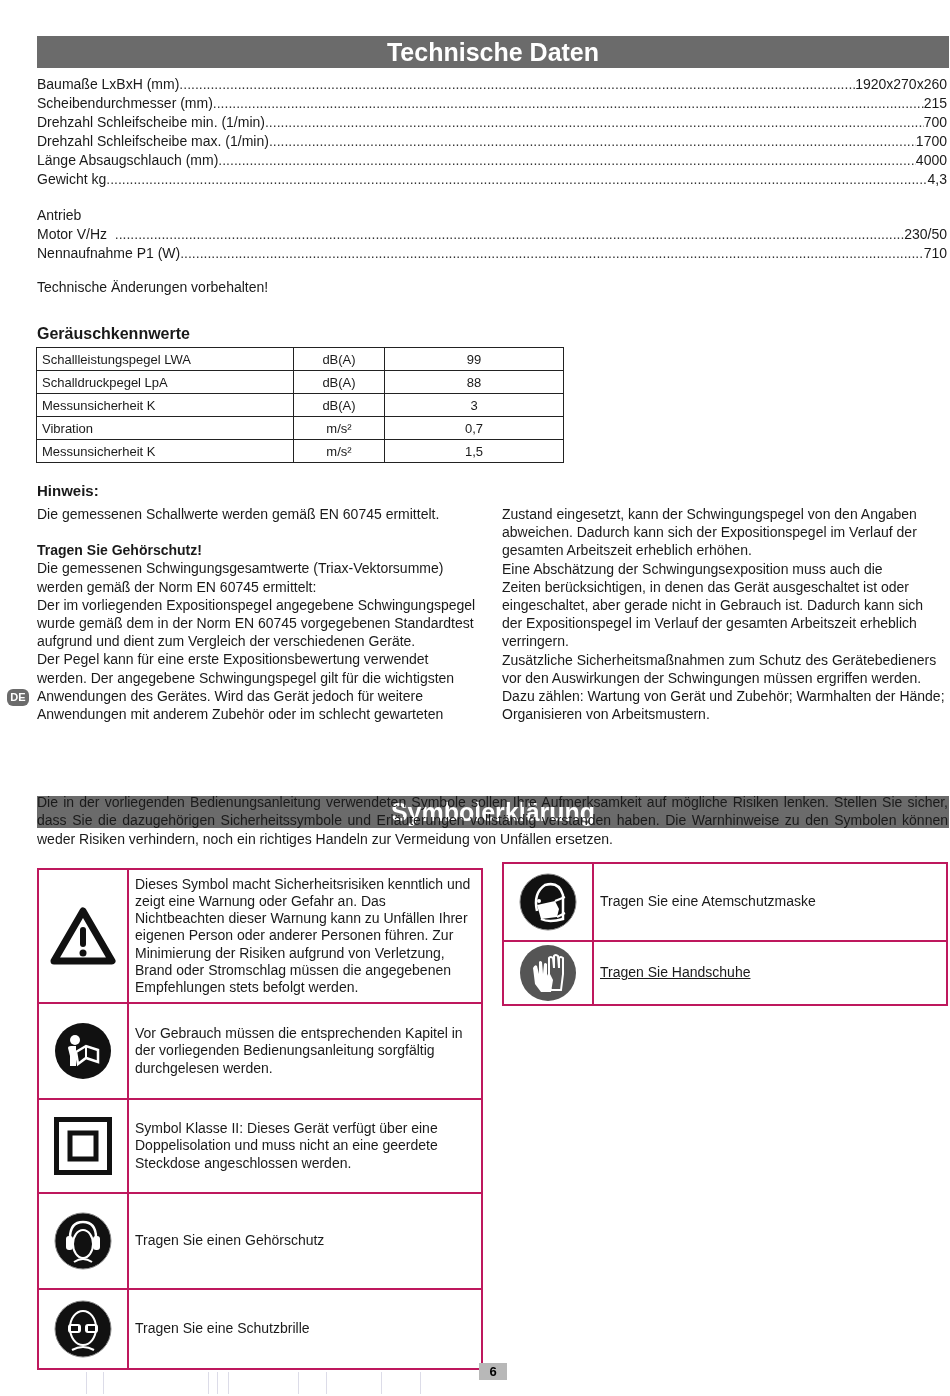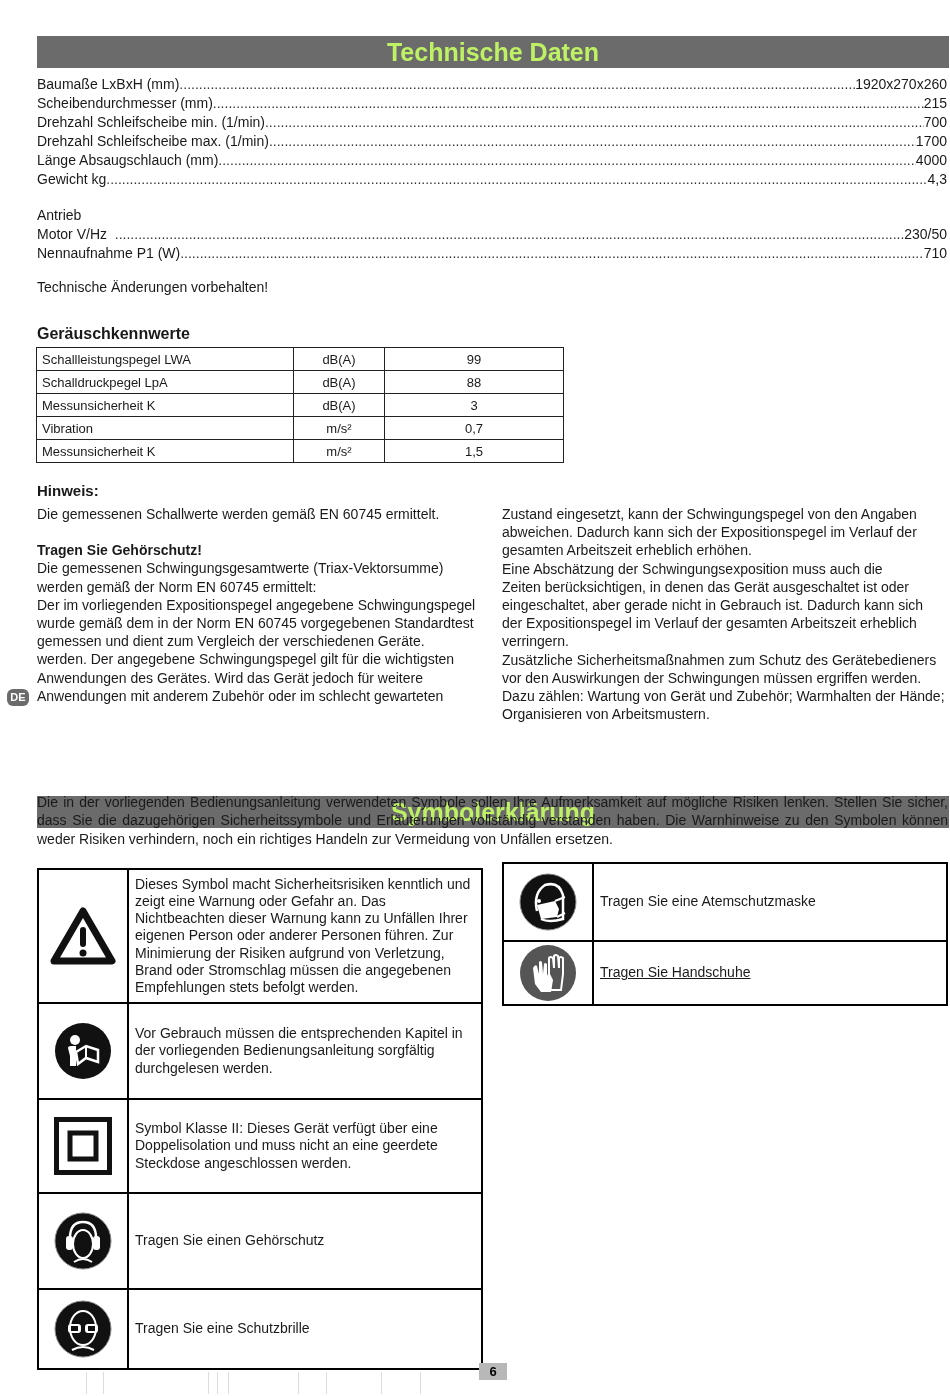--- a/index.html
+++ b/index.html
@@ -1,39 +1,39 @@
 <!DOCTYPE html>
 <html><head>
 <meta charset="utf-8">
 <style>
   html, body { margin: 0; padding: 0; background: #ffffff; }
   body { width: 950px; height: 1396px; position: relative; overflow: hidden;
          font-family: "Liberation Sans", sans-serif; color: #1a1a1a; font-size: 14px; }
   .banner { position: absolute; left: 37px; width: 912px; height: 32px; background: #6b6b6b;
-            color: #bef264; font-weight: bold; font-size: 25px; text-align: center; line-height: 32px; }
+            color: #ffffff; font-weight: bold; font-size: 25px; text-align: center; line-height: 32px; }
   .spec-list { position: absolute; left: 37px; width: 910px; }
   .spec-row { display: flex; height: 19px; line-height: 19px; font-size: 14px; white-space: nowrap; }
   .spec-row .lbl { flex: 0 0 auto; }
   .spec-row .dots { flex: 1 1 auto; overflow: hidden; color: #333; letter-spacing: 0px; }
   .spec-row .dots::before { content: "..............................................................................................................................................................................................................................................................................................................................................."; }
   .spec-row .val { flex: 0 0 auto; }
   .plain { position: absolute; left: 37px; font-size: 14px; line-height: 19px; }
   h3.sub { position: absolute; left: 37px; margin: 0; font-size: 16px; font-weight: bold; }
   table.noise { position: absolute; left: 36px; top: 347px; width: 528px; border-collapse: collapse; font-size: 13px; }
   table.noise td { border: 1px solid #222; height: 22px; padding: 0 5px; }
   table.noise td.c { text-align: center; }
   .hinweis-title { position: absolute; left: 37px; top: 482px; font-size: 15px; font-weight: bold; margin: 0; }
   .col { position: absolute; font-size: 14px; line-height: 18.2px; }
   .col p { margin: 0; }
   .col .bold { font-weight: bold; }
   .de-badge { position: absolute; left: 7px; top: 689px; width: 22px; height: 17px; background: #6b6b6b;
               color: #fff; font-size: 11px; font-weight: bold; text-align: center; line-height: 17px; border-radius: 6px; }
   .intro { position: absolute; left: 37px; top: 793px; width: 911px; font-size: 14px; line-height: 18.4px; text-align: justify; }
   table.sym { position: absolute; border-collapse: collapse; font-size: 14px; }
-  table.sym td { border: 2px solid #000000; vertical-align: middle; }
+  table.sym td { border: 2px solid #be185d; vertical-align: middle; }
   table.sym td.ic { width: 86px; text-align: center; }
   table.sym td.tx { padding: 0 6px; line-height: 17.2px; }
   .page-num { position: absolute; left: 479px; top: 1363px; width: 28px; height: 17px; background: #b8b8b8;
               color: #000; font-weight: bold; font-size: 13px; text-align: center; line-height: 17px; }
   .ghost { position: absolute; top: 1372px; width: 1px; height: 22px; background: #dcdce8; }
   svg { display: block; margin: 0 auto; }
 </style>
 </head>
 <body>
 
@@ -120,21 +120,22 @@
 
 <h2 class="hinweis-title">Hinweis:</h2>
 <div class="col" style="left:37px; top:505px; width:450px;">
   <p>Die gemessenen Schallwerte werden gemäß EN 60745 ermittelt.</p>
   <p style="height:18px"></p>
   <p class="bold">Tragen Sie Gehörschutz!</p>
   <p>Die gemessenen Schwingungsgesamtwerte (Triax-Vektorsumme)</p>
   <p>werden gemäß der Norm EN 60745 ermittelt:</p>
   <p>Der im vorliegenden Expositionspegel angegebene Schwingungspegel</p>
   <p>wurde gemäß dem in der Norm EN 60745 vorgegebenen Standardtest</p>
-  <p>gemessen und dient zum Vergleich der verschiedenen Geräte.</p>
+  <p>aufgrund und dient zum Vergleich der verschiedenen Geräte.</p>
+  <p>Der Pegel kann für eine erste Expositionsbewertung verwendet</p>
   <p>werden. Der angegebene Schwingungspegel gilt für die wichtigsten</p>
   <p>Anwendungen des Gerätes. Wird das Gerät jedoch für weitere</p>
   <p>Anwendungen mit anderem Zubehör oder im schlecht gewarteten</p>
 </div>
 <div class="col" style="left:502px; top:505px; width:448px;">
   <p>Zustand eingesetzt, kann der Schwingungspegel von den Angaben</p>
   <p>abweichen. Dadurch kann sich der Expositionspegel im Verlauf der</p>
   <p>gesamten Arbeitszeit erheblich erhöhen.</p>
   <p>Eine Abschätzung der Schwingungsexposition muss auch die</p>
   <p>Zeiten berücksichtigen, in denen das Gerät ausgeschaltet ist oder</p>

